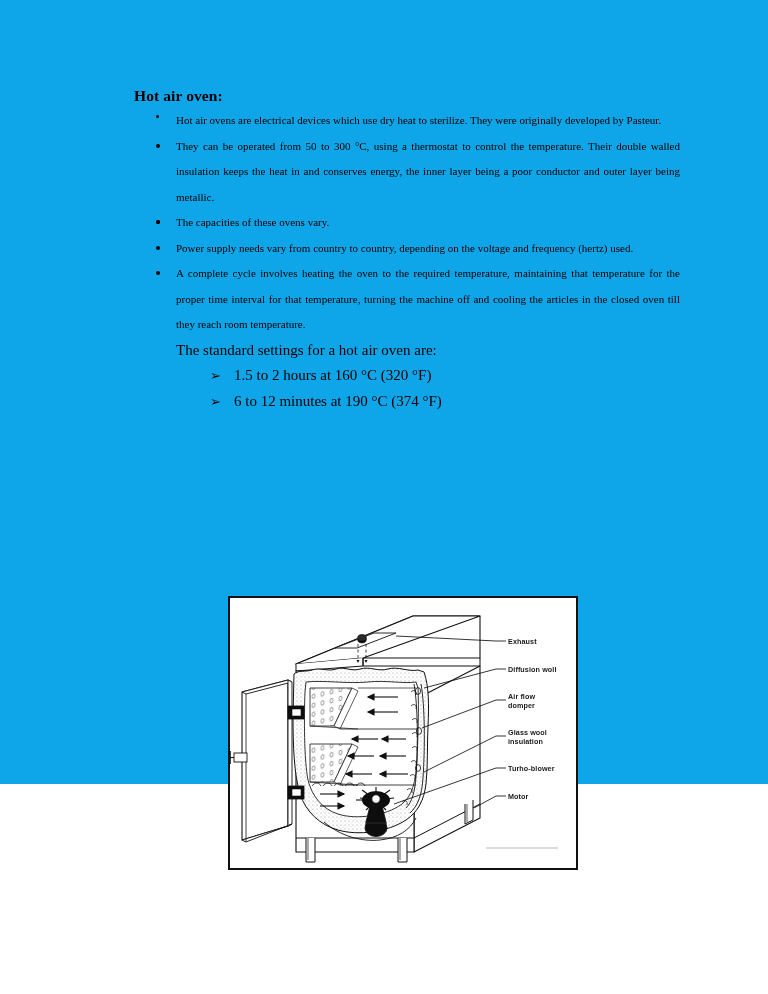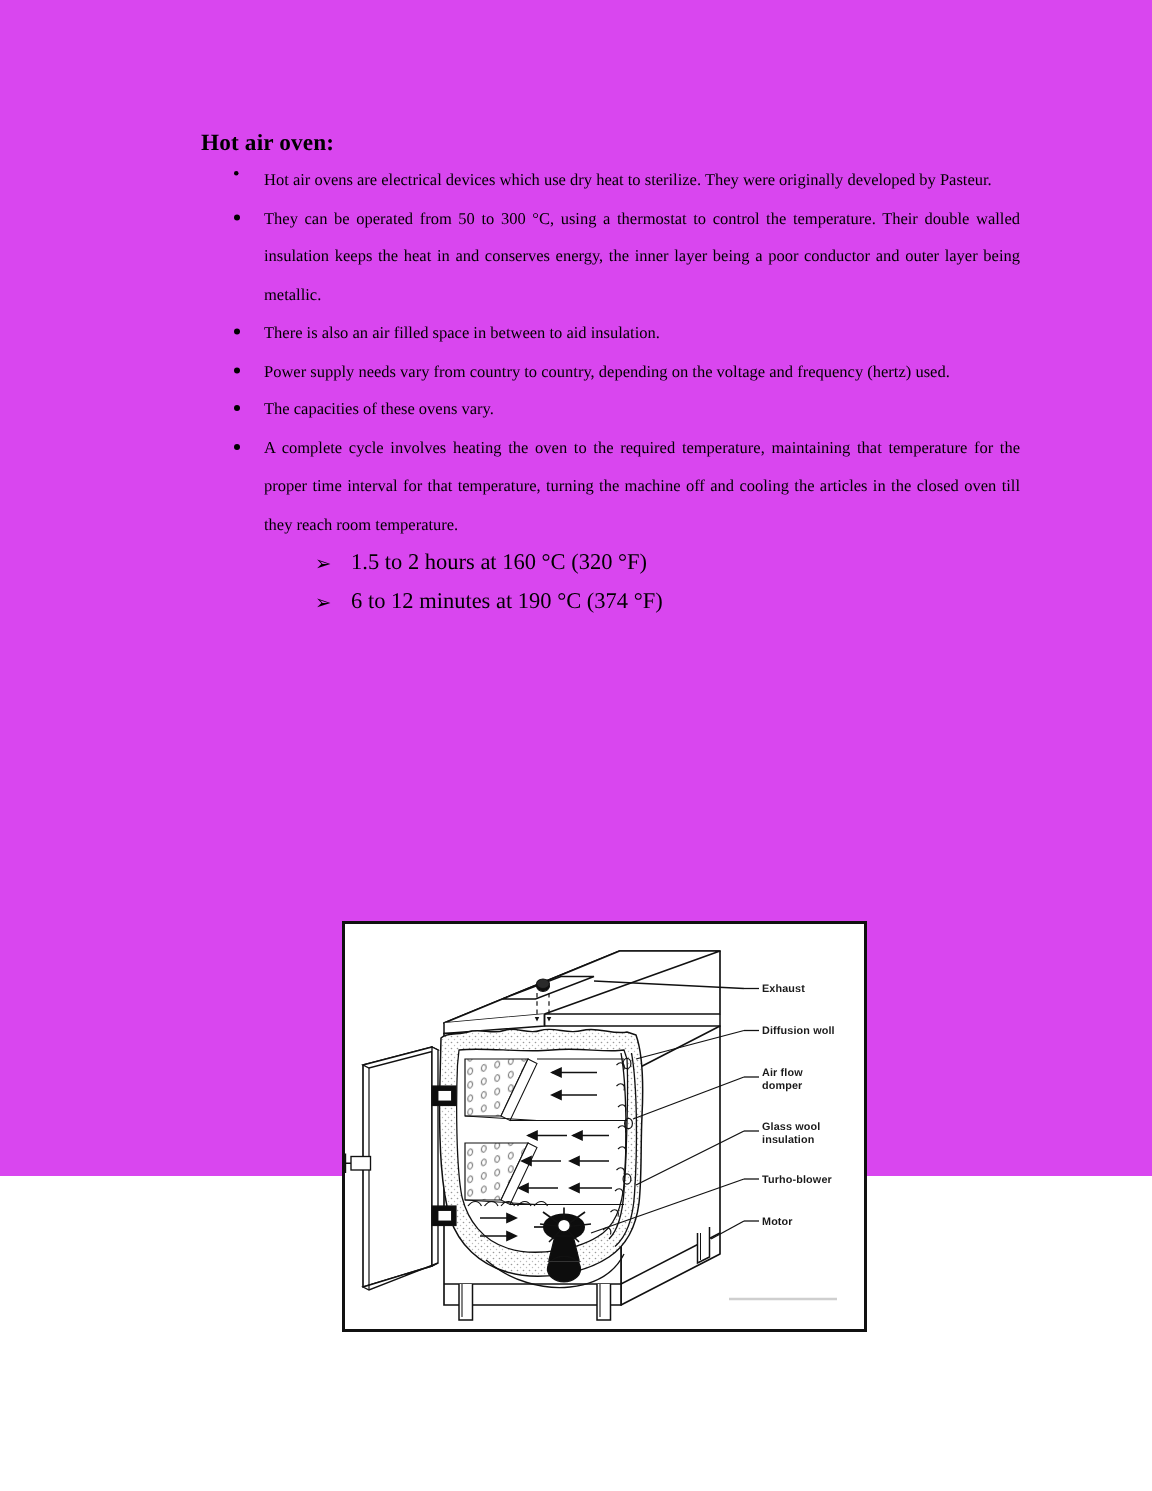--- a/index.html
+++ b/index.html
@@ -14,21 +14,21 @@
     font-family: "Liberation Serif", "DejaVu Serif", serif;
     color: #000000;
     overflow: hidden;
   }
 
   .page {
     position: absolute;
     left: 0; top: 0;
     width: 768px;
     height: 784px;
-    background: #d946ef;
+    background: #0ea5e9;
   }
 
   .content {
     position: absolute;
     left: 134px;
     top: 86px;
     width: 546px;
   }
 
   .doc-heading {
@@ -110,21 +110,21 @@
     left: 76px;
     top: 0;
     font-size: 13px;
     line-height: 25.5px;
   }
 
   
   .figure-wrap {
     position: absolute;
     left: 228px;
-    top: 614px;
+    top: 596px;
     width: 350px;
     height: 274px;
   }
   .figure-frame {
     position: absolute;
     inset: 0;
     border: 2px solid #111;
     background: #fff;
     box-sizing: border-box;
   }
@@ -157,36 +157,36 @@
       <li class="first-bullet">
         <span class="marker"><span class="dot"></span></span>
         <span>Hot air ovens are electrical devices which use dry heat to sterilize. They were originally developed by Pasteur.</span>
       </li>
       <li>
         <span class="marker"><span class="dot"></span></span>
         <span>They can be operated from 50 to 300 °C, using a thermostat to control the temperature. Their double walled insulation keeps the heat in and conserves energy, the inner layer being a poor conductor and outer layer being metallic.</span>
       </li>
       <li>
         <span class="marker"><span class="dot"></span></span>
-        <span>There is also an air filled space in between to aid insulation.</span>
+      </li>
+      <li>
+        <span class="marker"><span class="dot"></span></span>
+        <span>The capacities of these ovens vary.</span>
       </li>
       <li>
         <span class="marker"><span class="dot"></span></span>
         <span>Power supply needs vary from country to country, depending on the voltage and frequency (hertz) used.</span>
       </li>
       <li>
         <span class="marker"><span class="dot"></span></span>
-        <span>The capacities of these ovens vary.</span>
-      </li>
-      <li>
-        <span class="marker"><span class="dot"></span></span>
         <span>A complete cycle involves heating the oven to the required temperature, maintaining that temperature for the proper time interval for that temperature, turning the machine off and cooling the articles in the closed oven till they reach room temperature.</span>
       </li>
     </ul>
 
+    <p class="closing-para">The standard settings for a hot air oven are:</p>
 
     <ul class="arrow-list">
       <li>
         <span class="arrow-marker">➢</span>
         <span>1.5 to 2 hours at 160 °C (320 °F)</span>
       </li>
       <li>
         <span class="arrow-marker">➢</span>
         <span>6 to 12 minutes at 190 °C (374 °F)</span>
       </li>

